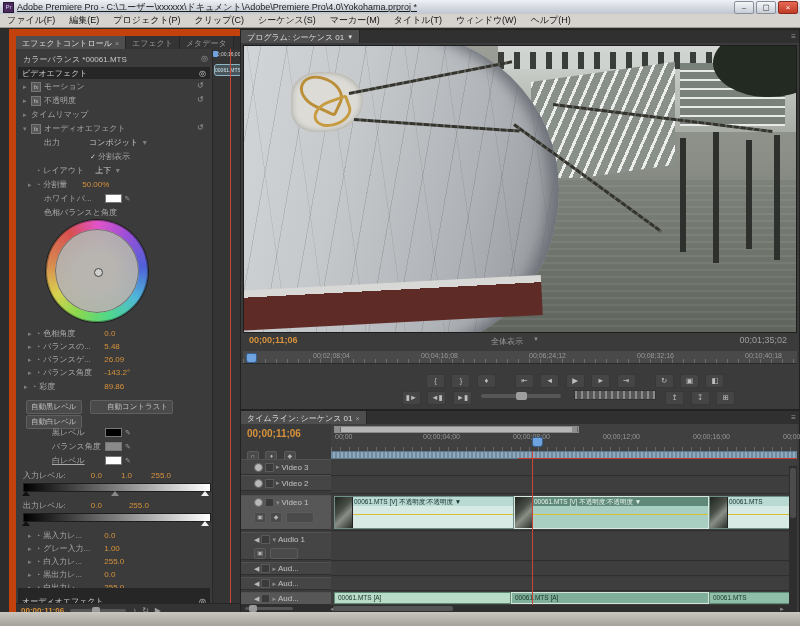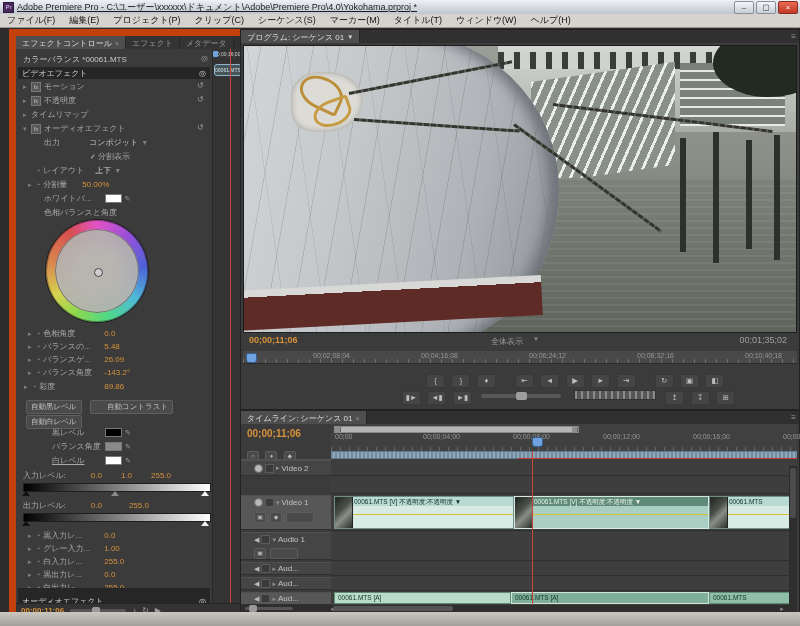--- a/index.html
+++ b/index.html
@@ -485,21 +485,21 @@
     <div class="render-red" style="left:277px;width:279px;"></div>
 
     <div class="trkhdr" style="top:48px;height:16px;">
       <span class="eye"></span>
       <span class="lockbox"></span>
       <span class="chv">▸</span>
       <span>Video 3</span>
     </div>
     <div class="lane" style="top:48px;height:16px;"></div>
 
-    <div class="trkhdr" style="top:49px;height:16px;text-align:center;">
+    <div class="trkhdr" style="top:64px;height:16px;text-align:center;">
       <span class="eye"></span>
       <span class="lockbox"></span>
       <span class="chv">▸</span>
       <span>Video 2</span>
     </div>
     <div class="lane" style="top:66px;height:16px;"></div>
 
     <div class="trkhdr lit" style="top:84px;height:35px;flex-wrap:wrap;align-content:flex-start;padding-top:2px;">
       <span class="eye"></span>
       <span class="lockbox"></span>

